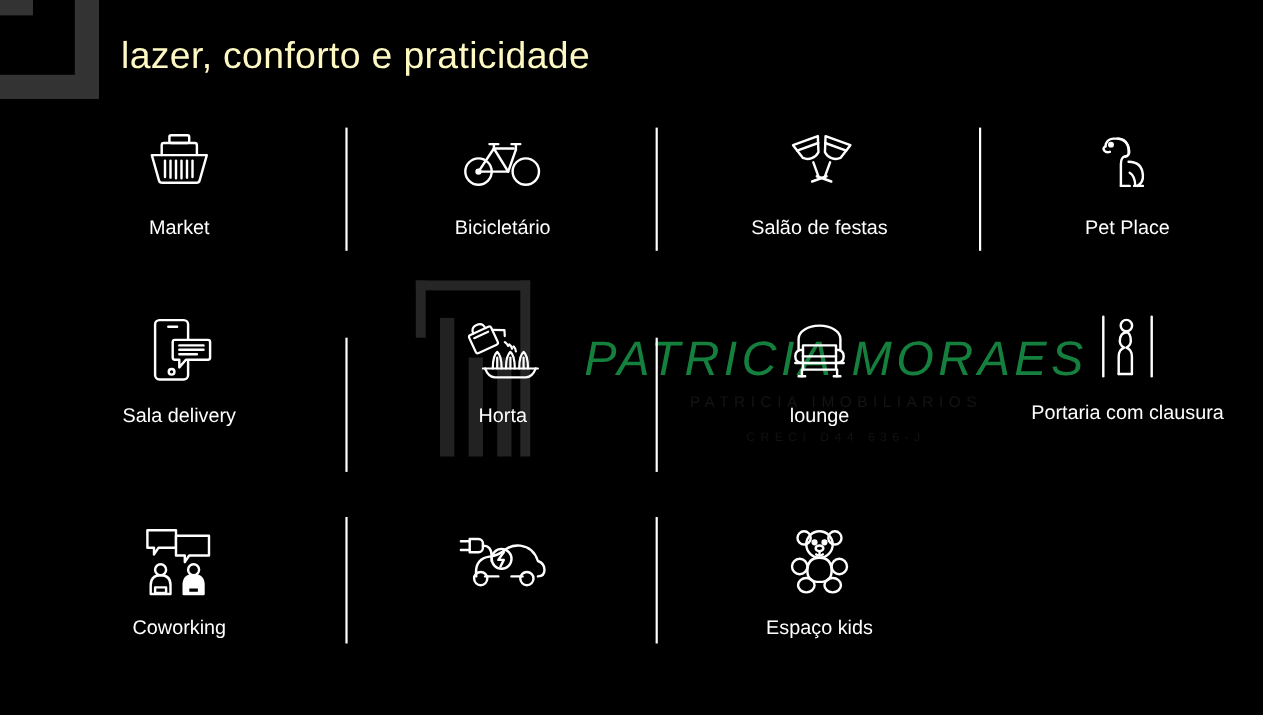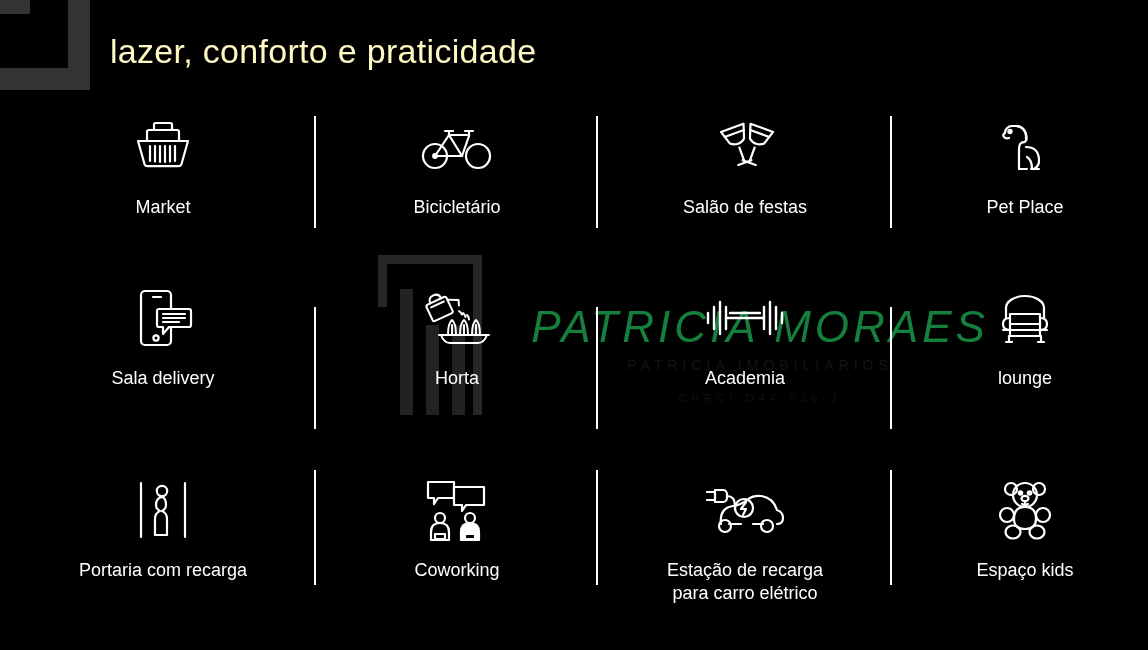--- a/index.html
+++ b/index.html
@@ -292,38 +292,20 @@
         <path d="M53 48 q0 -12 4 -15 q4 3 4 15"></path>
         <path d="M57 38 v10"></path>
         <path d="M20 48 H70"></path>
         <path d="M22 48 q3 8 9 8 h28 q6 0 9 -8"></path>
       </svg>
     </div>
     <div class="cell-label">Horta</div>
     <div class="divider"></div>
   </div>
 
-  <div class="cell r2">
-    <div class="icon-box">
-      <svg width="86" height="42" viewBox="0 0 86 42" fill="none" stroke="#ffffff" stroke-width="2.4" stroke-linecap="round">
-        <path d="M6 16 V26"></path>
-        <path d="M12 10 V32"></path>
-        <path d="M18 5 V37"></path>
-        <path d="M24 10 V32"></path>
-        <path d="M62 10 V32"></path>
-        <path d="M68 5 V37"></path>
-        <path d="M74 10 V32"></path>
-        <path d="M80 16 V26"></path>
-        <path d="M24 21 H62"></path>
-        <path d="M28 16 H58"></path>
-      </svg>
-    </div>
-    <div class="cell-label">Academia</div>
-    <div class="divider"></div>
-  </div>
 
   <div class="cell r2">
     <div class="icon-box">
       <svg width="64" height="56" viewBox="0 0 64 56" fill="none" stroke="#ffffff" stroke-width="2.2" stroke-linecap="round" stroke-linejoin="round">
         <path d="M13 28 V18 a19 12 0 0 1 38 0 v10"></path>
         <path d="M17 28 q-7 0 -7 6 q0 6 7 6"></path>
         <path d="M47 28 q7 0 7 6 q0 6 -7 6"></path>
         <path d="M17 24 h30 v22 H17 Z"></path>
         <path d="M17 34 h30"></path>
         <path d="M10 40 h44"></path>
@@ -338,21 +320,21 @@
     <div class="icon-box">
       <svg width="60" height="62" viewBox="0 0 60 62" fill="none" stroke="#ffffff" stroke-width="2.2" stroke-linecap="round" stroke-linejoin="round">
         <path d="M8 4 V58"></path>
         <path d="M52 4 V58"></path>
         <circle cx="29" cy="12" r="5.2"></circle>
         <path d="M29 18 q-6 1 -6 8 q0 4 4 6 q-5 2 -5 8 v16"></path>
         <path d="M34 56 V40 q0 -6 -5 -8 q4 -2 4 -6 q0 -7 -4 -8"></path>
         <path d="M22 56 h12"></path>
       </svg>
     </div>
-    <div class="cell-label">Portaria com recarga</div>
+    <div class="cell-label">Portaria com clausura</div>
     <div class="divider"></div>
   </div>
 
   <div class="cell r3">
     <div class="icon-box">
       <svg width="66" height="62" viewBox="0 0 66 62" fill="none" stroke="#ffffff" stroke-width="2.2" stroke-linecap="round" stroke-linejoin="round">
         <path d="M4 3 H30 V19 H14 l-4 6 v-6 H4 Z"></path>
         <path d="M30 8 H60 V26 H42 l-4 6 v-6 H30 Z" fill="#000000"></path>
         <circle cx="16" cy="39" r="5"></circle>
         <path d="M16 44 q-9 0 -9 9 v8 h18 v-8 q0 -9 -9 -9 Z"></path>
@@ -374,22 +356,20 @@
         <path d="M24 14 q8 0 8 10 v4"></path>
         <path d="M18 42 q-2 -16 12 -18 q8 -1 14 -6 q6 -5 14 -4 q12 1.5 16 14 q6 2 6 8 q0 6 -6 6"></path>
         <path d="M26 42 h12"></path>
         <path d="M50 42 h10"></path>
         <circle cx="22" cy="44" r="6"></circle>
         <circle cx="64" cy="44" r="6"></circle>
         <circle cx="41" cy="26" r="9"></circle>
         <path d="M43 20 l-5 7 h5 l-3 6"></path>
       </svg>
     </div>
-    <div class="cell-label">Estação de recarga
-para carro elétrico</div>
     <div class="divider"></div>
   </div>
 
   <div class="cell r3">
     <div class="icon-box">
       <svg width="60" height="62" viewBox="0 0 60 62" fill="none" stroke="#ffffff" stroke-width="2.2" stroke-linecap="round" stroke-linejoin="round">
         <circle cx="16" cy="10" r="6"></circle>
         <circle cx="44" cy="10" r="6"></circle>
         <circle cx="30" cy="16" r="12"></circle>
         <circle cx="25.5" cy="14" r="1.7" fill="#ffffff"></circle>

